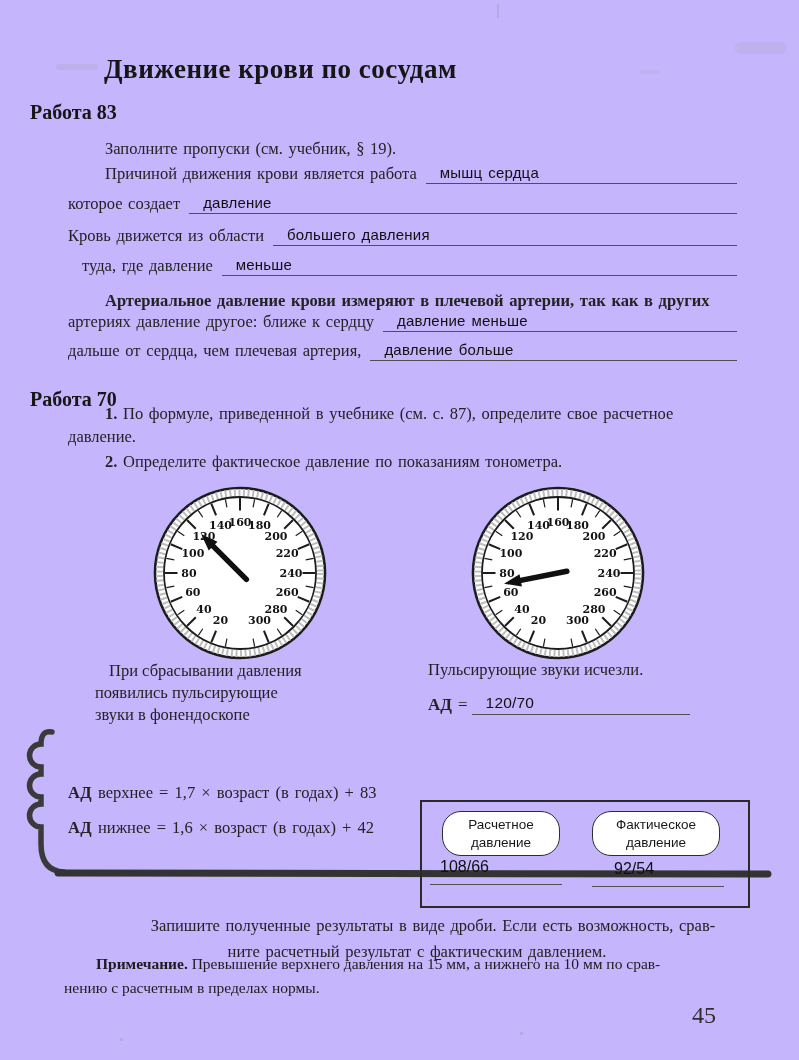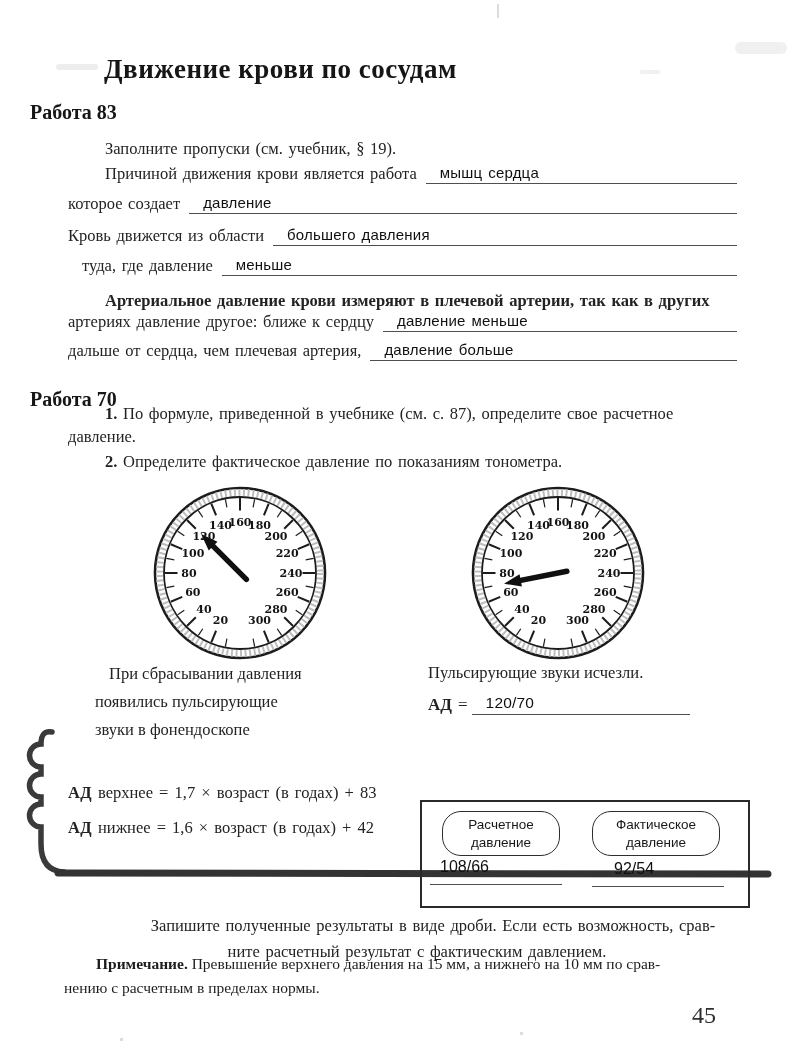--- a/index.html
+++ b/index.html
@@ -1,33 +1,33 @@
 <!DOCTYPE html>
 <html><head>
 <meta charset="utf-8">
 <style>
   html,body{margin:0;padding:0;background:#e8e8e8;}
-  .page{position:relative;width:799px;height:1060px;background:#ffffff;overflow:hidden;
+  .page{position:relative;width:799px;height:1060px;background:#c4b5fd;overflow:hidden;
         font-family:"Liberation Serif",serif;color:#1d1d1d;}
   .abs{position:absolute;}
   .preline{white-space:pre-line;}
 
   .doc-title{left:104px;top:54px;font-size:27px;font-weight:bold;letter-spacing:.5px;color:#161616;}
   .h2{left:30px;font-size:20px;font-weight:bold;color:#161616;}
   .body-text{font-size:16.5px;line-height:23px;word-spacing:1.5px;color:#232323;}
 
   .fill-row{position:absolute;left:68px;right:62px;height:28px;display:flex;align-items:flex-end;
             font-size:16.5px;word-spacing:1.5px;color:#232323;}
   .fill-row .pre{white-space:pre;padding-right:9px;}
   .blank{flex:1;border-bottom:1.4px solid #4f4f4f;display:flex;align-items:flex-end;padding:0 0 1px 14px;}
   .answer{font-family:"Liberation Sans",sans-serif;font-size:15px;color:#101010;
           letter-spacing:.2px;transform:translateY(-1px);white-space:pre;}
 
   .para{left:68px;width:672px;text-indent:37px;margin:0;}
-  .caption{font-size:16.5px;line-height:28px;color:#232323;}
+  .caption{font-size:16.5px;line-height:22px;color:#232323;}
 
   .ad-row{position:absolute;left:428px;width:262px;height:27px;display:flex;align-items:flex-end;
           font-size:17px;color:#232323;}
   .ad-row .ad-label{font-weight:bold;white-space:pre;padding-right:6px;}
   .ad-row .eq{padding-right:4px;}
 
   .formula{left:68px;font-size:16.5px;word-spacing:2px;color:#232323;}
   .formula b{letter-spacing:.3px;}
 
   .results-box{left:420px;top:800px;width:326px;height:104px;border:2px solid #2a2a2a;}

